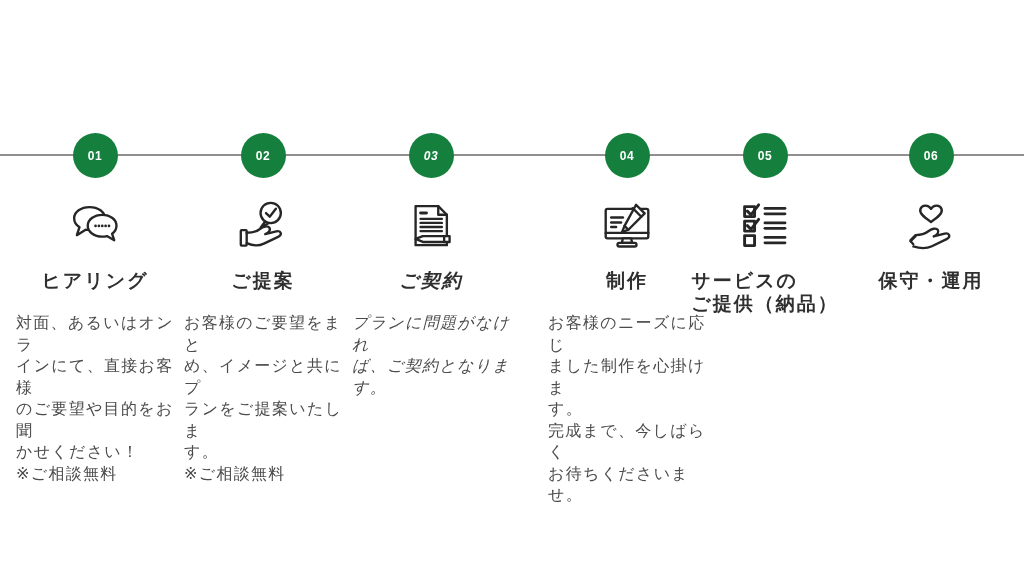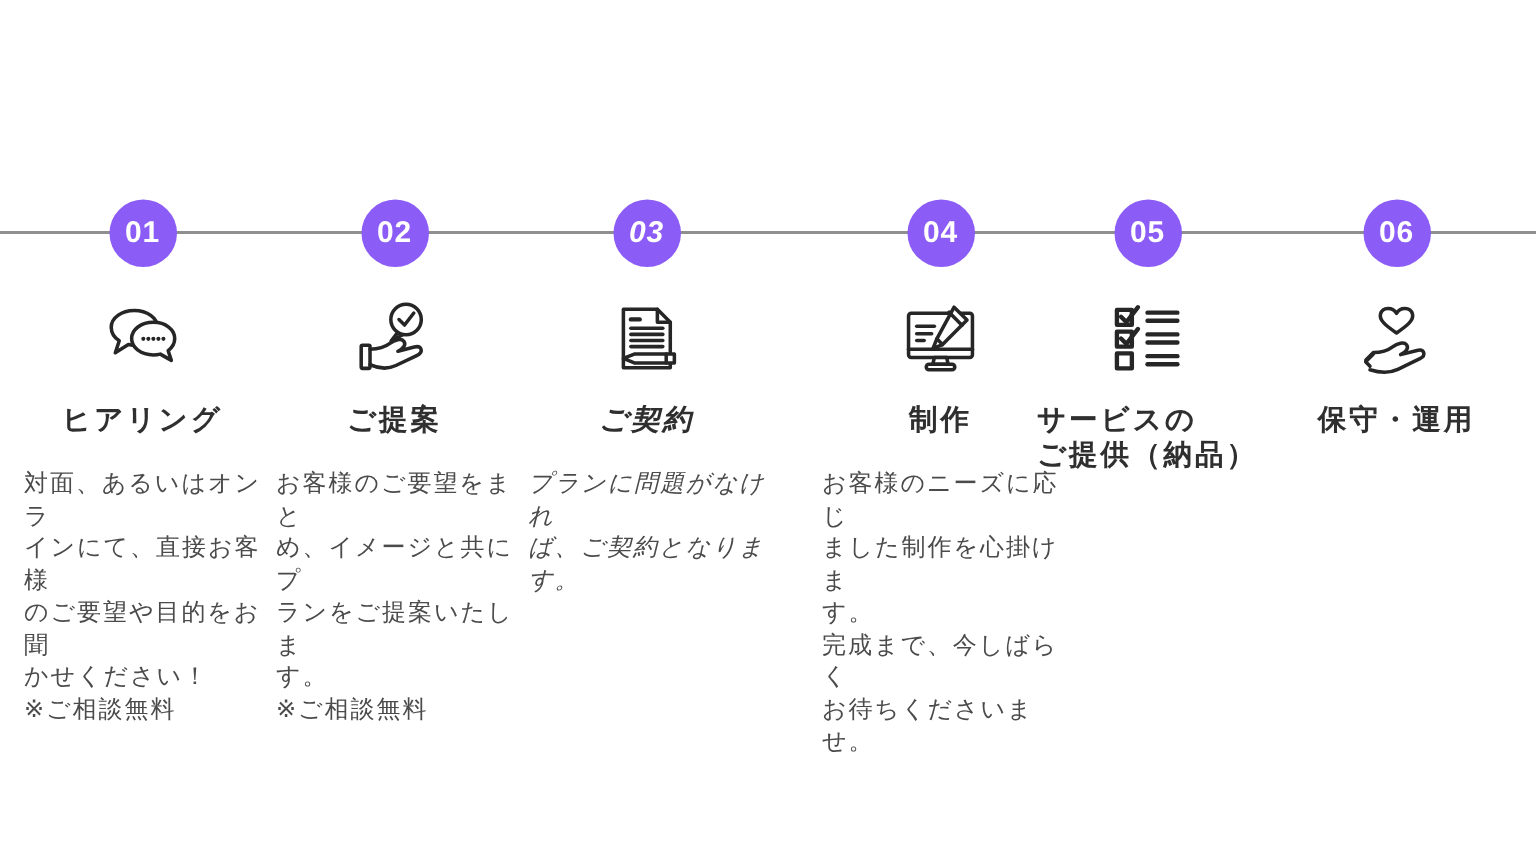--- a/index.html
+++ b/index.html
@@ -10,23 +10,23 @@
   .timeline-line{
     position:absolute;top:154px;left:0;width:1024px;height:2px;background:#8f8f8f;
   }
   .step{
     position:absolute;top:133px;width:168px;
     display:flex;flex-direction:column;align-items:center;
   }
   .step-0{left:11px;}  .step-1{left:179px;} .step-2{left:347px;font-style:italic;}
   .step-3{left:543px;} .step-4{left:681px;} .step-5{left:847px;}
   .num-circle{
-    width:45px;height:45px;border-radius:50%;background:#8b5cf6;
+    width:45px;height:45px;border-radius:50%;background:#15803d;
     color:#ffffff;display:flex;align-items:center;justify-content:center;
-    font-weight:bold;font-size:20px;letter-spacing:0.5px;flex:0 0 auto;
+    font-weight:bold;font-size:12px;letter-spacing:0.5px;flex:0 0 auto;
   }
   .icon-box{
     margin-top:18px;height:61px;display:flex;align-items:center;justify-content:center;
   }
   .icon-box svg{display:block;}
   .step-title{
     margin-top:12px;font-size:19px;font-weight:bold;color:#2f2f2f;
     letter-spacing:2px;line-height:23px;text-align:left;white-space:pre-line;
   }
   .step-desc{

